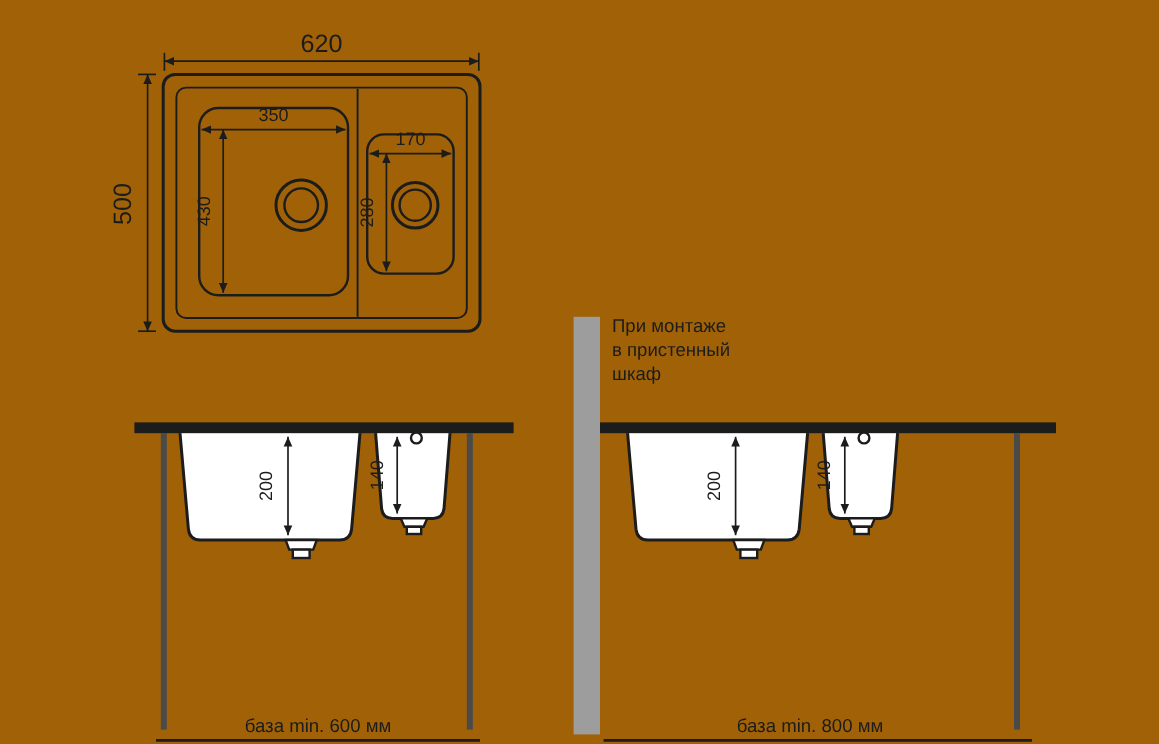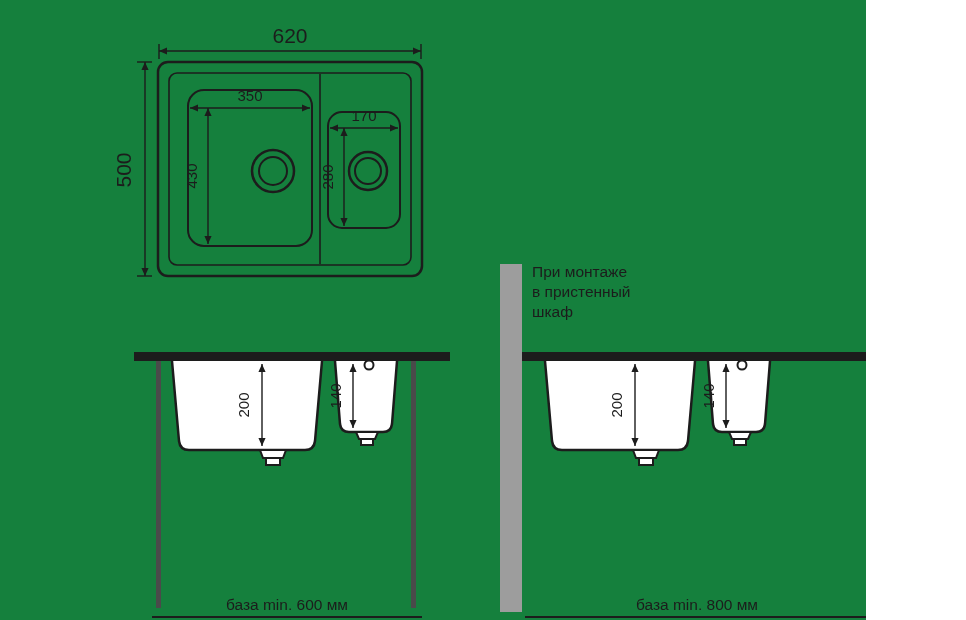--- a/index.html
+++ b/index.html
@@ -1,22 +1,21 @@
 <!DOCTYPE html>
 <html><head>
 <meta charset="utf-8">
 <style>
   html,body{margin:0;padding:0;background:#ffffff;}
   .frame{
     position:relative;
-    width:844px;height:620px;
-    background:#15803d;
+    width:966px;height:620px;
+    background:#a16207;
     font-family:"Liberation Sans","DejaVu Sans",sans-serif;
     overflow:hidden;
-    padding-left:22px;
   }
   svg{display:block;}
   svg text{
     fill:#1c1c1c;
     font-family:"Liberation Sans","DejaVu Sans",sans-serif;
   }
   .ln{stroke:#1c1c1c;fill:none;}
   .thick{stroke-width:2.5;}
   .med{stroke-width:2;}
   .thin{stroke-width:1.6;}

